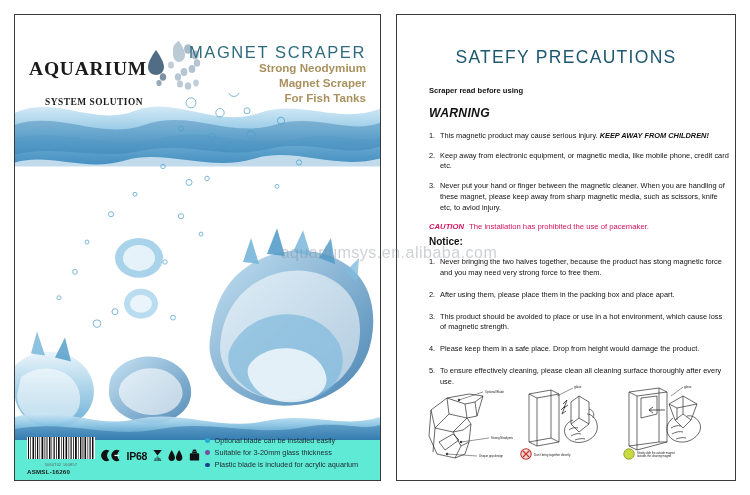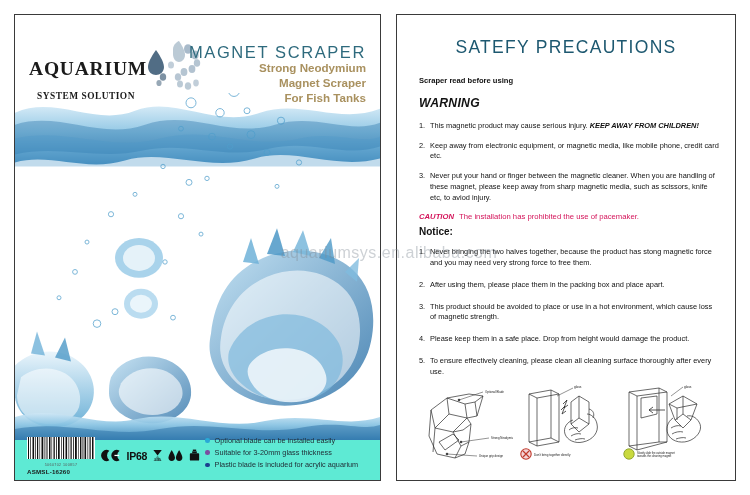--- a/index.html
+++ b/index.html
@@ -42,22 +42,22 @@
     letter-spacing: 0.8px;
     color: #1b1b1b;
     line-height: 1;
   }
   .logo-sub {
     font-family: "Liberation Serif", serif;
     font-size: 9.4px;
     font-weight: bold;
     letter-spacing: 0.5px;
     color: #1b1b1b;
-    text-align: center;
-    margin-top: 12px;
+    text-align: right;
+    margin-top: 18px;
     padding-right: 4px;
   }
   .logo-mark {
     position: absolute;
     left: 123px; top: 26px;
     width: 68px; height: 50px;
   }
   .title-block {
     position: absolute;
     right: 14px; top: 28px;
@@ -147,21 +147,21 @@
     white-space: nowrap;
   }
 
   
   .right-panel {
     position: absolute;
     left: 396px; top: 14px;
     width: 340px; height: 467px;
     border: 1px solid #3a3a3a;
     background: #ffffff;
-    padding: 0;
+    padding: 10px;
     overflow: hidden;
   }
   .r-title {
     text-align: center;
     font-size: 17.5px;
     letter-spacing: 1.3px;
     color: #1d5870;
     margin-top: 22px;
   }
   .r-lead {

